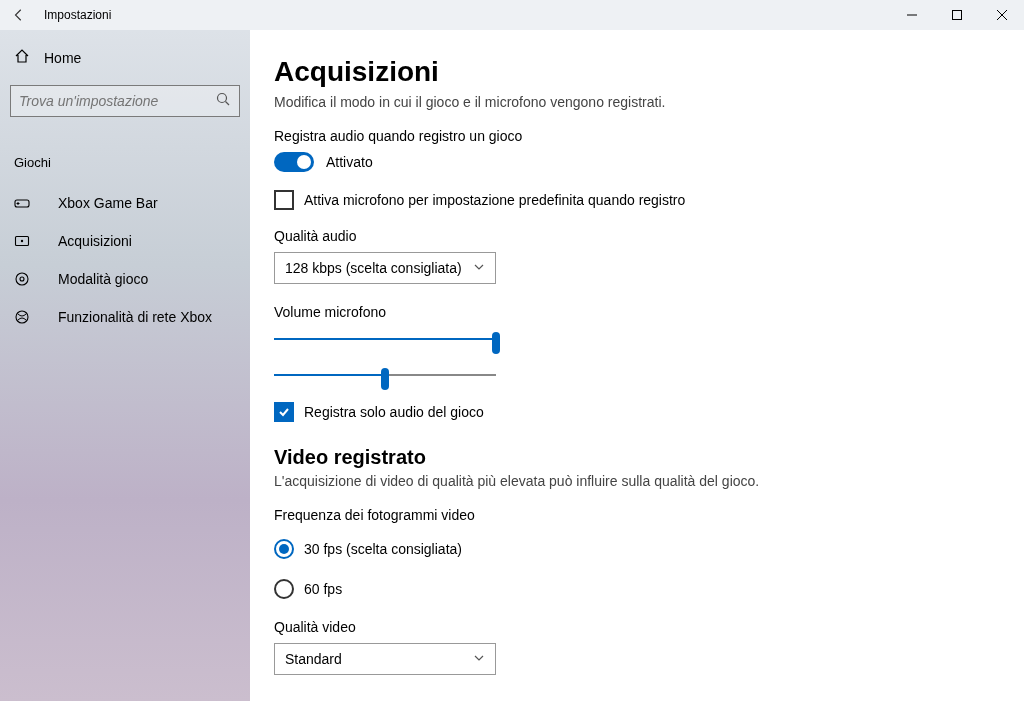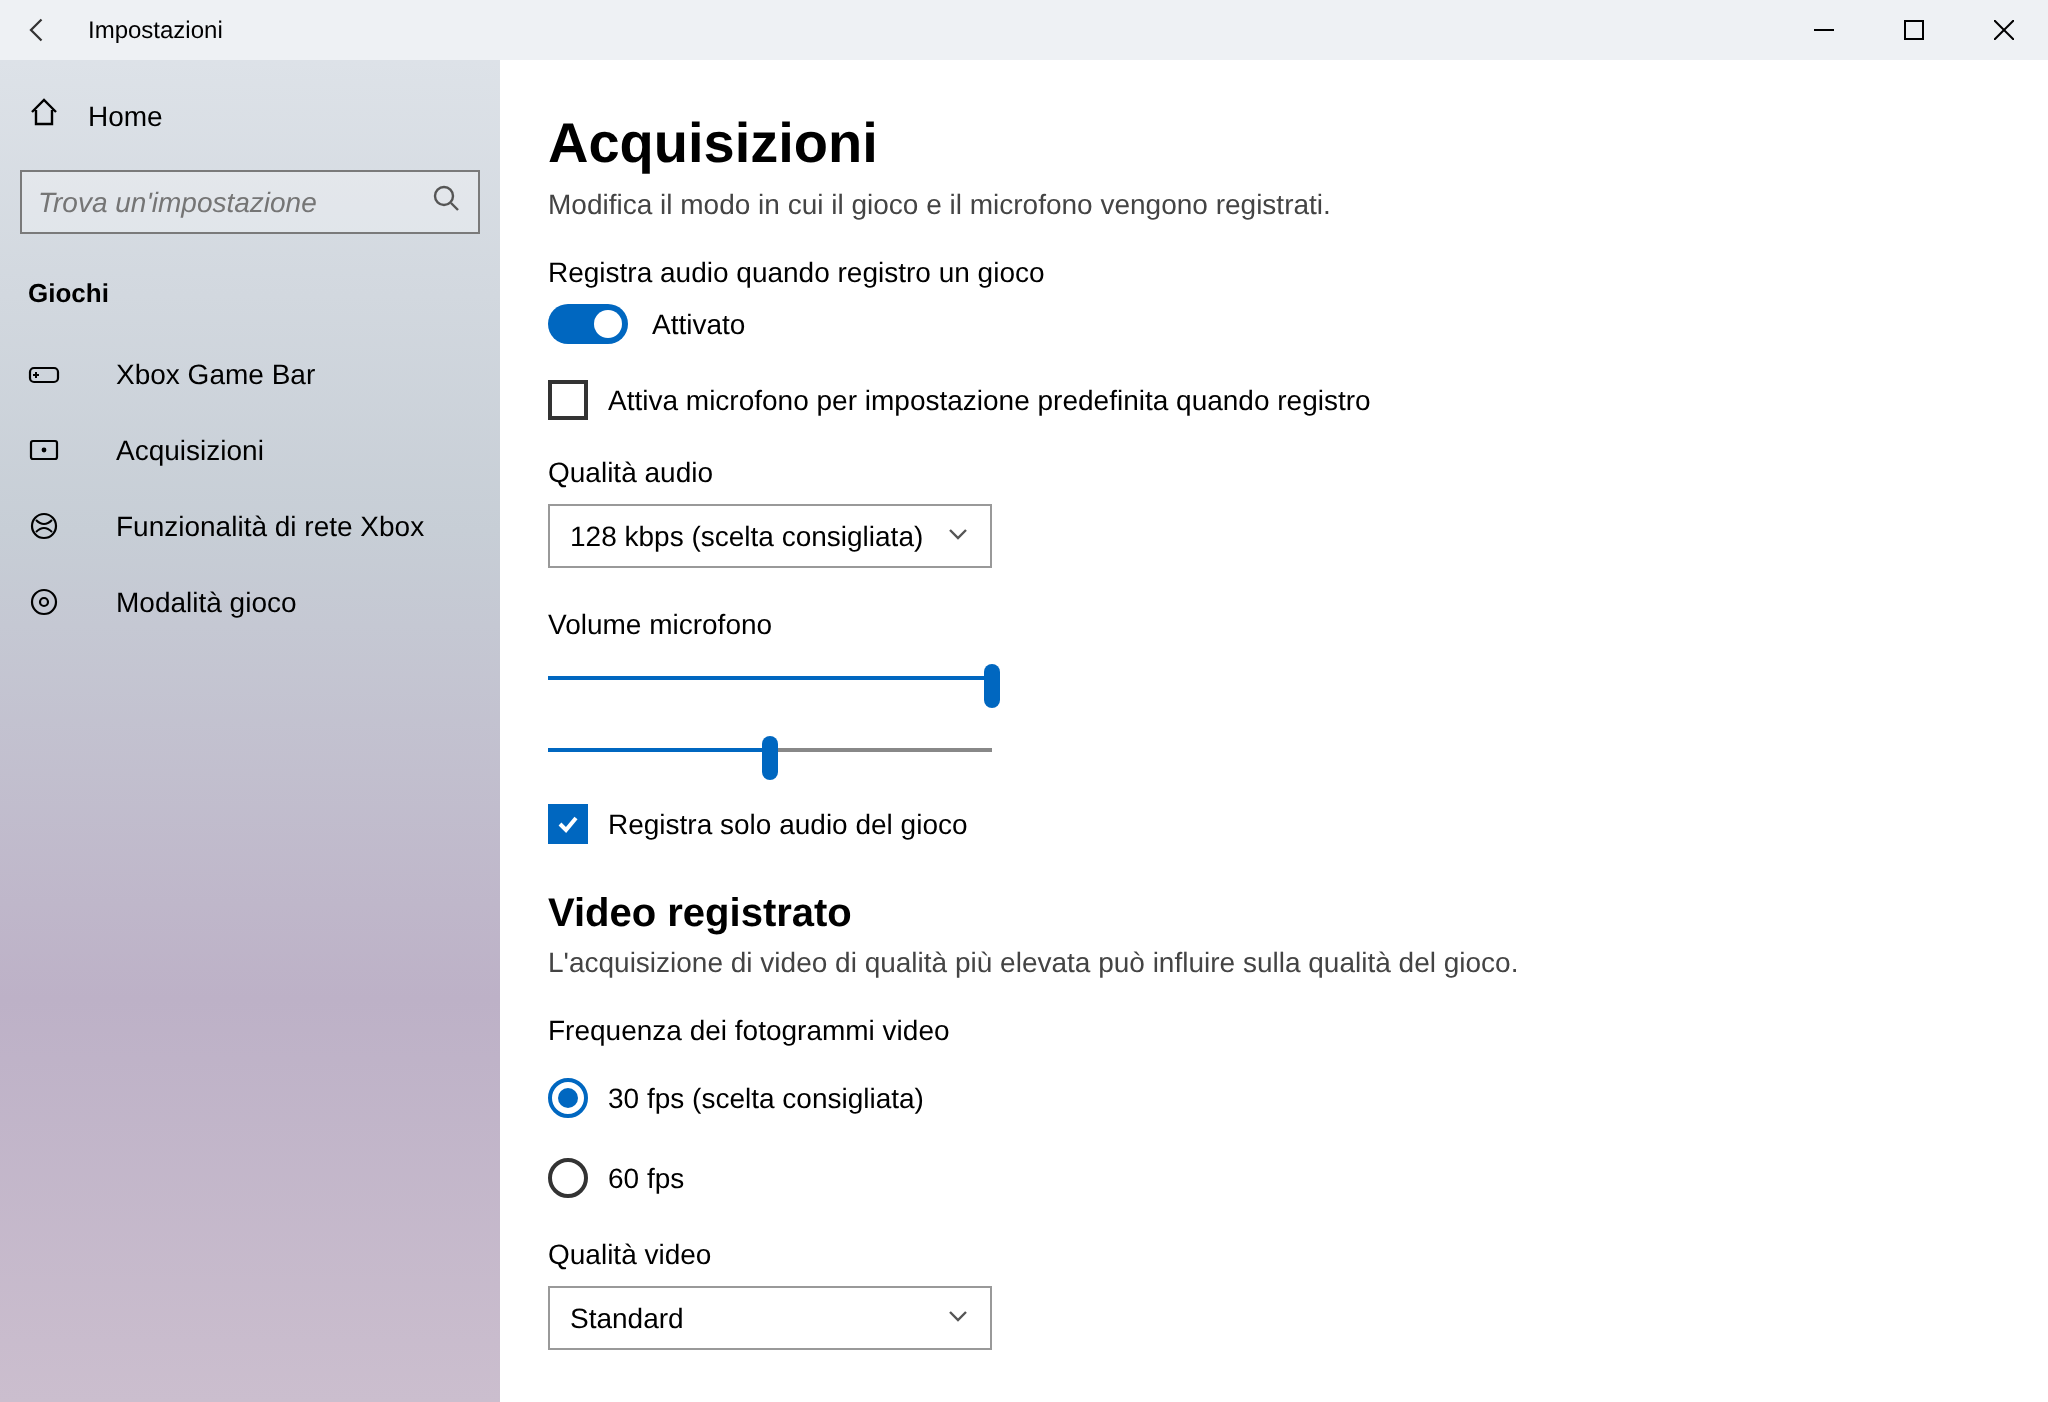--- a/index.html
+++ b/index.html
@@ -14,21 +14,21 @@
 .titlebar .spacer { flex: 1; }
 .titlebar .wbtn { width: 45px; height: 30px; display: flex; align-items: center; justify-content: center; cursor: pointer; }
 
 .body { display: flex; flex: 1; overflow: hidden; }
 
 
 .sidebar { width: 250px; background: linear-gradient(180deg, #dde2e8 0%, #c7ced6 35%, #bdb1c7 70%, #cbbece 100%); display: flex; flex-direction: column; padding-top: 8px; }
 .sidebar .home { display: flex; align-items: center; gap: 14px; padding: 10px 14px; cursor: pointer; font-size: 14px; color: #000; }
 .sidebar .searchbox { margin: 8px 10px 14px; height: 32px; border: 1px solid #7a7a7a; background: rgba(255,255,255,0.3); display: flex; align-items: center; padding: 15px 8px; }
 .sidebar .searchbox input { flex: 1; border: none; outline: none; background: transparent; font-size: 14px; color: #333; font-style: italic; }
-.sidebar .cat { font-weight: 700; font-size: 13px; padding: 8px 14px 14px; }
+.sidebar .cat { font-weight: 400; font-size: 13px; padding: 8px 14px 14px; margin-top: 16px; }
 .sidebar .navitem { display: flex; align-items: center; gap: 28px; padding: 11px 14px; cursor: pointer; font-size: 14px; color: #000; }
 .sidebar .navitem .icon { width: 16px; display: flex; align-items: center; justify-content: center; }
 
 
 .main { flex: 1; overflow-y: auto; padding: 0 24px 24px 24px; }
 .main-inner { max-width: 620px; }
 h1.page-title { font-weight: 600; font-size: 28px; padding: 26px 0 8px; }
 .desc { font-size: 14px; color: #444; margin-bottom: 18px; }
 .sublabel { font-size: 14px; color: #000; margin: 10px 0 8px; }
 
@@ -131,33 +131,33 @@
               <rect x="1.5" y="3.5" width="13" height="9" rx="1" stroke="#000" stroke-width="1.1" fill="none"></rect>
               <circle cx="8" cy="8" r="1.2" fill="#000"></circle>
             </svg>
         </span>
         <span>Acquisizioni</span>
       </div>
       <div class="navitem">
         <span class="icon">
           <svg width="16" height="16" viewBox="0 0 16 16">
               <circle cx="8" cy="8" r="6" stroke="#000" stroke-width="1.1" fill="none"></circle>
+              <circle cx="8" cy="8" r="2" stroke="#000" stroke-width="1.1" fill="none"></circle>
+            </svg>
+        </span>
+        <span>Modalità gioco</span>
+      </div>
+      <div class="navitem">
+        <span class="icon">
+          <svg width="16" height="16" viewBox="0 0 16 16">
+              <circle cx="8" cy="8" r="6" stroke="#000" stroke-width="1.1" fill="none"></circle>
               <path d="M4 5 Q8 9 12 5 M4 11 Q8 7 12 11" stroke="#000" stroke-width="1" fill="none"></path>
             </svg>
         </span>
         <span>Funzionalità di rete Xbox</span>
-      </div>
-      <div class="navitem">
-        <span class="icon">
-          <svg width="16" height="16" viewBox="0 0 16 16">
-              <circle cx="8" cy="8" r="6" stroke="#000" stroke-width="1.1" fill="none"></circle>
-              <circle cx="8" cy="8" r="2" stroke="#000" stroke-width="1.1" fill="none"></circle>
-            </svg>
-        </span>
-        <span>Modalità gioco</span>
       </div>
     </div>
 
     <div class="main">
       <div class="main-inner">
         <h1 class="page-title">Acquisizioni</h1>
         <div class="desc" style="margin-top:-2px;">Modifica il modo in cui il gioco e il microfono vengono registrati.</div>
 
         <div class="sublabel">Registra audio quando registro un gioco</div>
         <div class="toggle-row">

